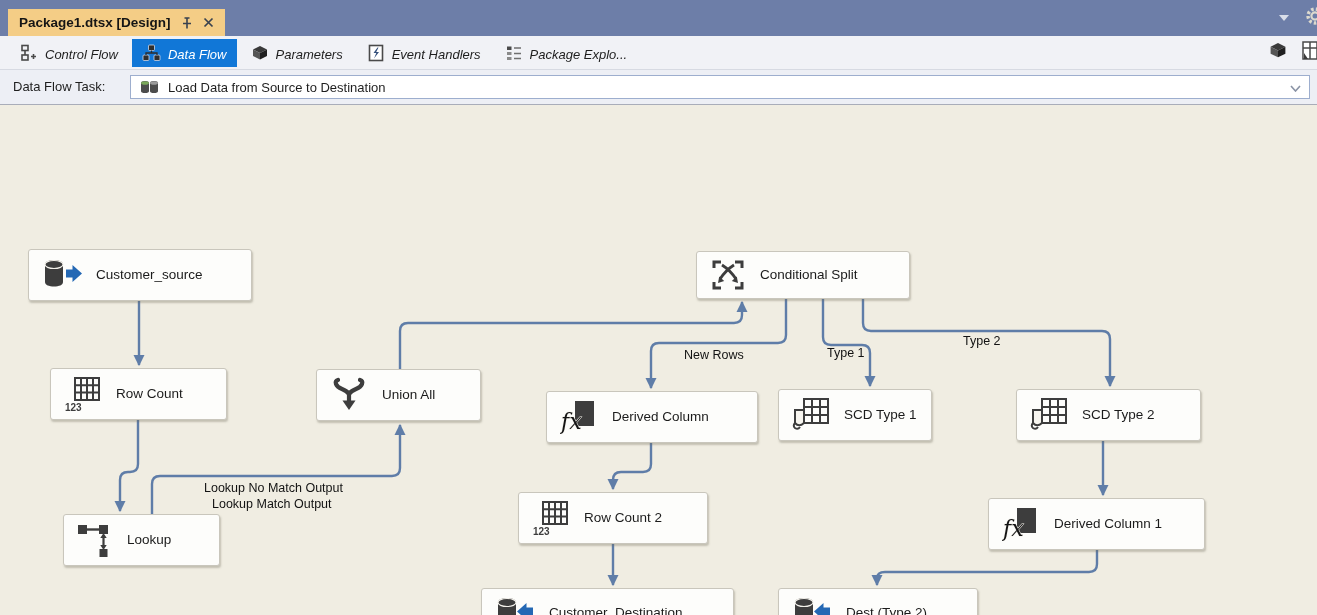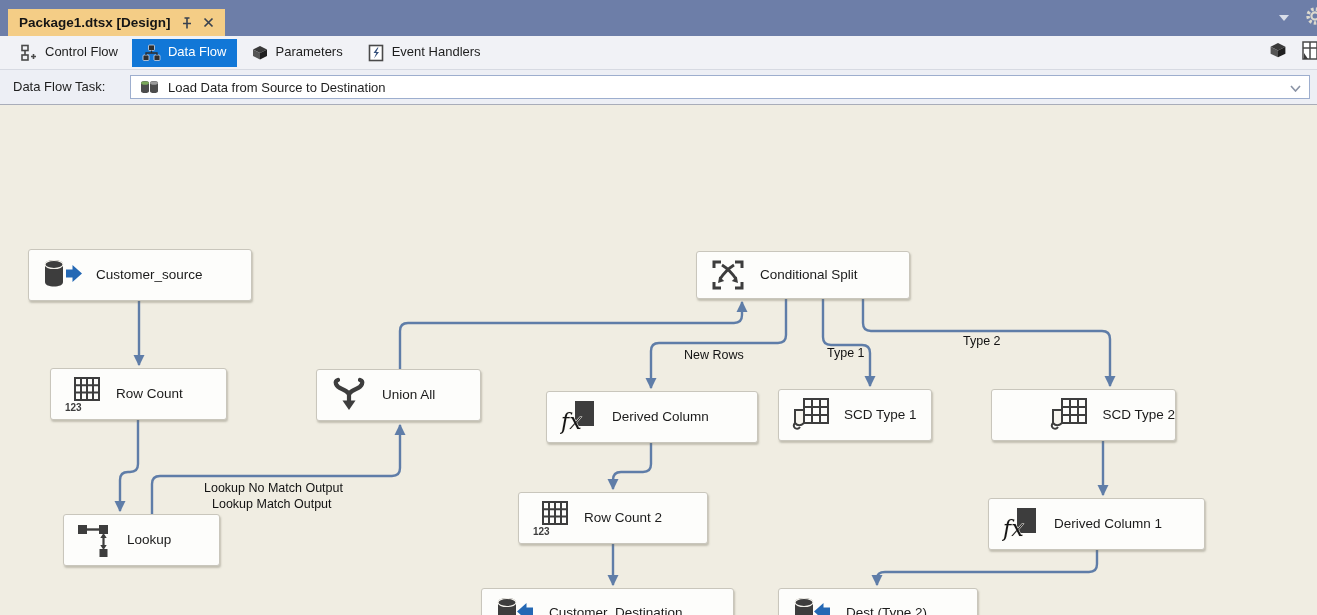--- a/index.html
+++ b/index.html
@@ -15,21 +15,21 @@
   }
   .doc-tab .title{font-weight:bold;font-size:13.5px;color:#151515;white-space:nowrap;text-align:right;}
   .titlebar-right{position:absolute;right:2px;top:0;height:36px;display:flex;align-items:center;gap:15px;}
   .gear-wrap{margin-right:-11px;}
   
   .tabstrip{
     position:absolute;top:36px;left:0;right:0;height:34px;background:#F1F2F6;
     border-bottom:1px solid #D7DAE2;display:flex;align-items:center;padding-left:10px;box-sizing:border-box;
   }
   .tabs-left{display:flex;align-items:center;gap:4px;}
-  .tab{display:flex;align-items:flex-start;gap:7px;padding:5px 10px;font-size:13px;color:#1e1e1e;cursor:default;white-space:nowrap;}
+  .tab{display:flex;align-items:flex-end;gap:7px;padding:5px 10px;font-size:13px;color:#1e1e1e;cursor:default;white-space:nowrap;font-style:italic;}
   .tab.active{background:#1177D7;color:#fff;}
   .tabstrip-right{margin-left:auto;display:flex;align-items:center;gap:14px;padding-right:0;}
   
   .taskrow{
     position:absolute;top:70px;left:0;right:0;height:35px;background:#EDEFF5;
     border-bottom:1px solid #A9ADB9;box-sizing:border-box;padding-left:32px;
   }
   .taskrow .rowlabel{position:absolute;left:13px;top:9px;font-size:13px;color:#1e1e1e;}
   .combo{
     position:absolute;left:130px;right:7px;top:5px;height:24px;background:#fff;
@@ -109,20 +109,31 @@
           <path d="M16 5.5 V12 L9 15.5 V9 z" fill="#202020"></path>
         </svg>
         <span>Parameters</span>
       </div>
       <div class="tab">
         <svg width="18" height="18" viewBox="0 0 18 18">
           <rect x="2.5" y="1.5" width="13" height="15" fill="#fff" stroke="#4a4a4a" stroke-width="1.6"></rect>
           <path d="M10.5 3.5 L6.5 9 h2.8 L7 14.5 12 8 H9.2 l2.3 -4.5 z" fill="#35507c"></path>
         </svg>
         <span>Event Handlers</span>
+      </div>
+      <div class="tab">
+        <svg width="18" height="18" viewBox="0 0 18 18">
+          <rect x="2" y="2.5" width="4.5" height="3.5" fill="#4a4a4a"></rect>
+          <rect x="2" y="8" width="4.5" height="3" fill="#8a8a8a"></rect>
+          <rect x="2" y="13" width="4.5" height="3" fill="#8a8a8a"></rect>
+          <g stroke="#6f6f6f" stroke-width="1.7">
+            <path d="M9 4 h7 M9 9.5 h7 M9 14.5 h7"></path>
+          </g>
+        </svg>
+        <span>Package Explo...</span>
       </div>
     </div>
   <div class="tabstrip-right">
     <span>
       <svg width="20" height="19" viewBox="0 0 18 18">
         <path d="M9 2 L16 5.5 9 9 2 5.5 z" fill="#3a3a3a"></path>
         <path d="M2 5.5 V12 l7 3.5 V9 z" fill="#555"></path>
         <path d="M16 5.5 V12 L9 15.5 V9 z" fill="#202020"></path>
       </svg>
     </span>
@@ -239,21 +250,21 @@
         <svg width="38" height="36" viewBox="0 0 38 36">
           <g fill="none" stroke="#3d3d3d" stroke-width="2">
             <rect x="12" y="2" width="24" height="24"></rect>
             <path d="M12 10 H36 M12 18 H36 M20 2 V26 M28 2 V26"></path>
           </g>
           <path d="M3 13 h9 v13 q-5 4.5 -9 0 z" fill="#f7f5ef" stroke="#3d3d3d" stroke-width="2"></path>
           <path d="M3 26 q-2.5 3 0 5 q3 2 5 -1" fill="none" stroke="#3d3d3d" stroke-width="2"></path>
         </svg>
         <span class="label">SCD Type 1</span>
       </div>
-      <div class="node" style="left: 991px; top: 284px; width: 185px; height: 52px; justify-content: flex-end;">
+      <div class="node" style="left: 1016px; top: 284px; width: 185px; height: 52px;">
         <svg width="38" height="36" viewBox="0 0 38 36">
           <g fill="none" stroke="#3d3d3d" stroke-width="2">
             <rect x="12" y="2" width="24" height="24"></rect>
             <path d="M12 10 H36 M12 18 H36 M20 2 V26 M28 2 V26"></path>
           </g>
           <path d="M3 13 h9 v13 q-5 4.5 -9 0 z" fill="#f7f5ef" stroke="#3d3d3d" stroke-width="2"></path>
           <path d="M3 26 q-2.5 3 0 5 q3 2 5 -1" fill="none" stroke="#3d3d3d" stroke-width="2"></path>
         </svg>
         <span class="label">SCD Type 2</span>
       </div>

